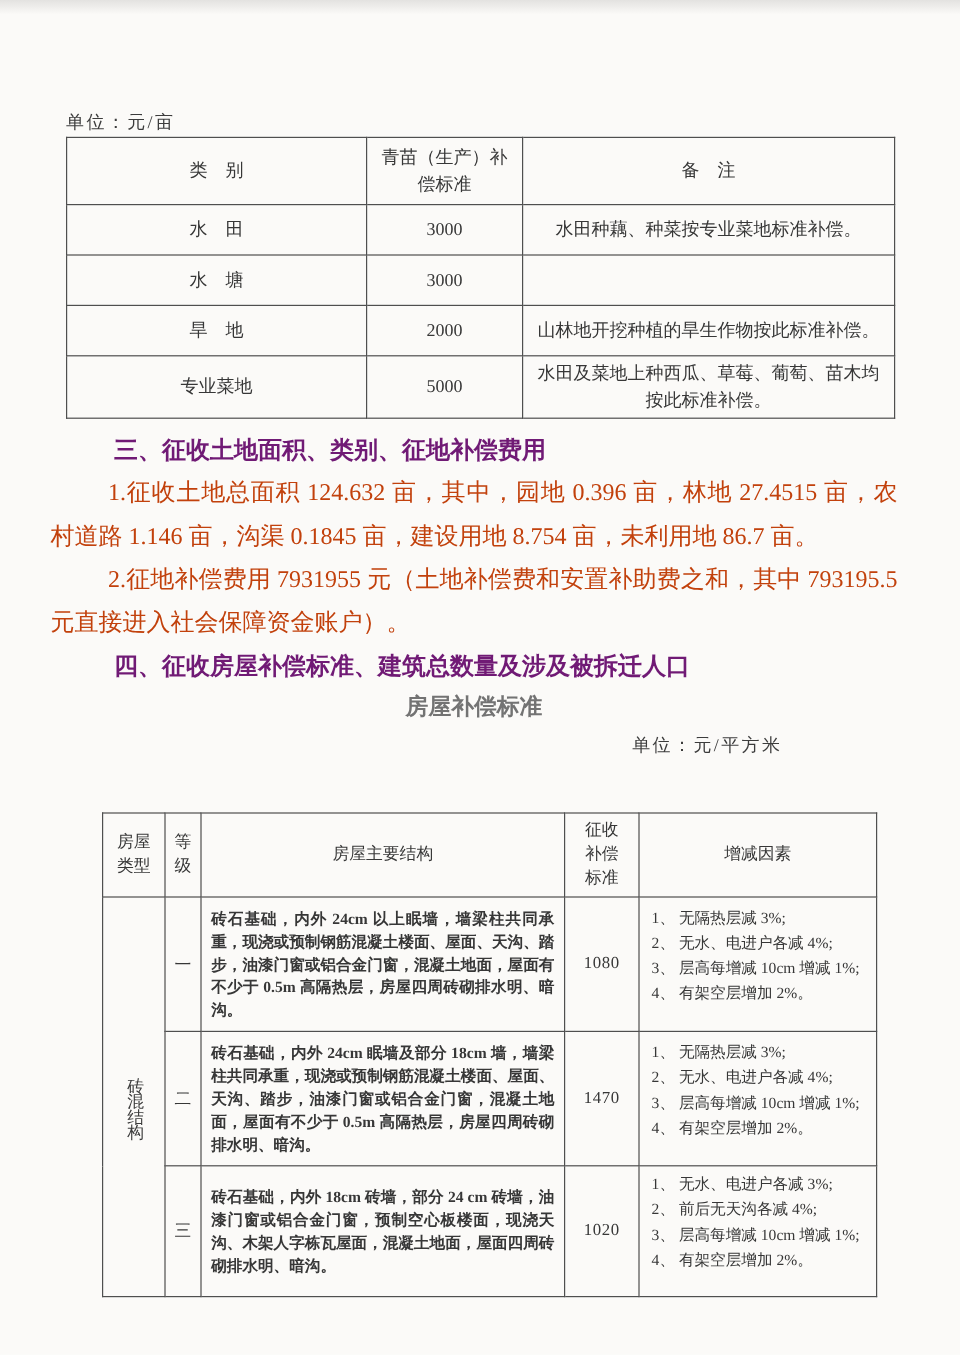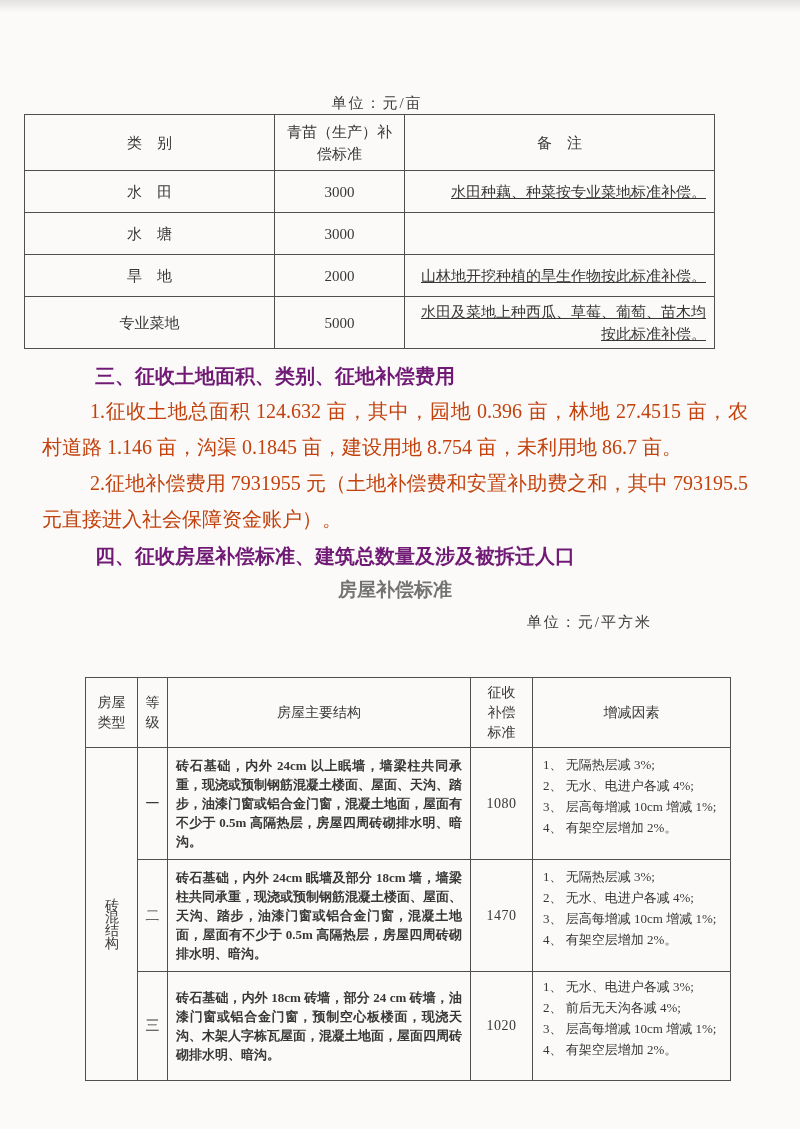--- a/index.html
+++ b/index.html
@@ -23,41 +23,41 @@
     pointer-events: none;
   }
 
   
   .unit-label {
     font-size: 15px;
     line-height: 22px;
     letter-spacing: 2px;
     color: #3c3c3c;
   }
-  .unit1 { margin: 92px 55px 0 55px; text-align: center; padding-right: 46px; }
+  .unit1 { margin: 92px 55px 0 55px; text-align: left; padding-right: 46px; }
   .unit2 { margin: 4px 70px 2px 85px; text-align: right; padding-right: 78px; }
 
   
   table {
     border-collapse: collapse;
     table-layout: fixed;
     background: transparent;
   }
   td, th {
     border: 1px solid #4f4f4f;
     vertical-align: middle;
     font-weight: normal;
     overflow: hidden;
   }
 
   
-  .table1 { margin-left: 24px; width: 690px; }
+  .table1 { margin-left: 55px; width: 690px; }
   .table1 td, .table1 th { font-size: 15px; line-height: 22px; color: #373737; }
   .t1-center { text-align: center; }
-  .t1-remark { text-align: right; padding: 2px 8px; text-decoration: underline; }
+  .t1-remark { text-align: center; padding: 2px 8px; }
   .pre-line { white-space: pre-line; }
 
   
   .text-block { margin: 10px 42px 0 42px; width: 706px; }
   .sec-heading {
     font-size: 20px;
     line-height: 34px;
     font-weight: bold;
     color: #701a75;
     padding-left: 53px;

